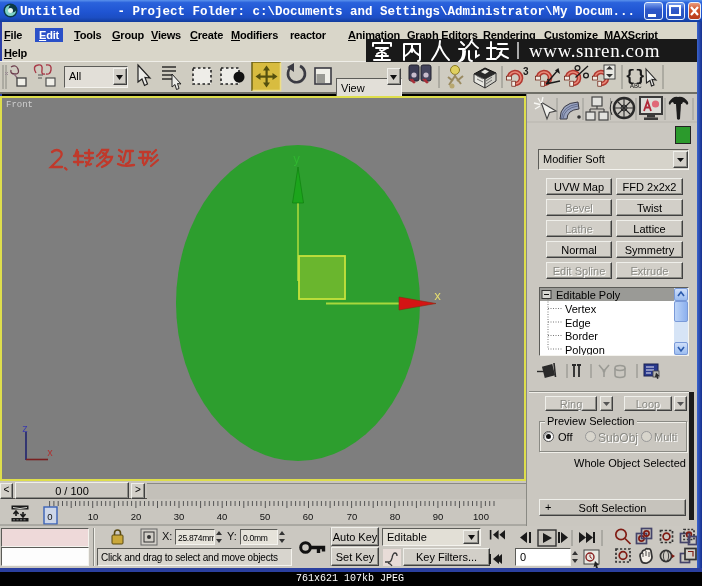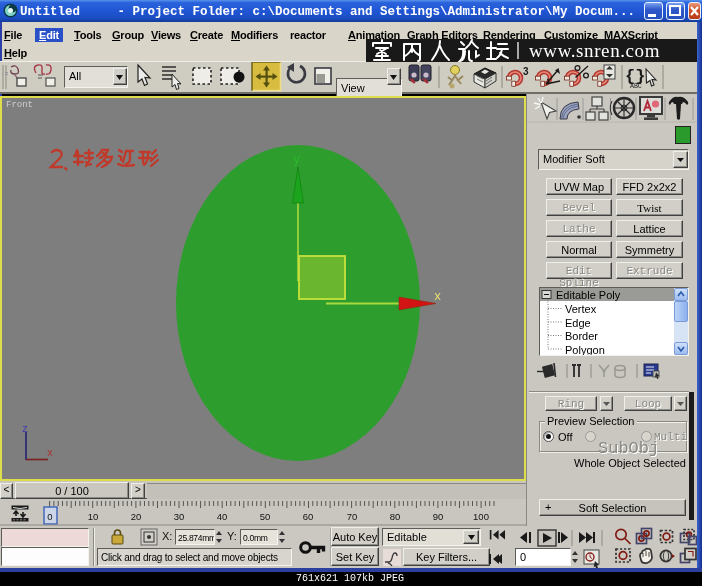--- a/index.html
+++ b/index.html
@@ -36,21 +36,21 @@
 #vp { left:0; top:96px; width:526px; height:385px; background:#7e7e7e; border:2px solid #dede4c; }
 #vp-label { position:absolute; left:4px; top:2px; color:#cfcfcf; font-size:9px; font-family:"Liberation Mono",monospace; }
 
 
 #panel { left:526px; top:94px; width:171px; height:432px; background:#cac7c0; border-left:1px solid #8a8a84; }
 #rborder { left:697px; top:22px; width:5px; height:550px; background:linear-gradient(90deg,#3a63cc,#16308e); }
 
 
 .btn3d { position:absolute; background:#d2cfc8; border:1px solid #404040; border-top-color:#efefea; border-left-color:#efefea; box-shadow:inset -1px -1px 0 #8c8c86; font-size:11px; text-align:center; color:#000; }
 .sunken { position:absolute; background:#dedbd2; border:1px solid #f4f3ee; border-top-color:#5c5c58; border-left-color:#5c5c58; font-size:11px; color:#000; }
-.graytxt { color:#8a8a84; text-shadow:1px 1px 0 #fff;font-family:Liberation Mono, monospace; }
+.graytxt { color:#8a8a84; text-shadow:1px 1px 0 #fff; }
 
 
 #trackrow { left:0; top:481px; width:526px; height:18px; background:#c9c6bf; border-bottom:1px solid #55534e; }
 #timeline { left:0; top:499px; width:526px; height:27px; background:#c9c6bf; font-size:10px; }
 #status { left:0; top:526px; width:697px; height:42px; background:#cbc8c1; font-size:11px; }
 #bborder { left:0; top:568px; width:702px; height:4px; background:#2a3f9e; }
 #blackbar { left:0; top:572px; width:702px; height:14px; background:#000; color:#fff; }
 #blackbar span { position:absolute; left:296px; top:1px; font-size:10px; font-family:"Liberation Mono",monospace; letter-spacing:0px; }
 </style>
 </head>
@@ -362,21 +362,21 @@
     </svg>
     <div class="abs" style="left:148px;top:32px;width:16px;height:18px;background:#2b9a2c;border:1px solid #222;"></div>
     <div class="sunken" style="left:11px;top:55px;width:151px;height:21px;background:#d6d3ca;padding:3px 0 0 4px;">Modifier Soft</div>
     <div class="btn3d" style="left:146px;top:57px;width:15px;height:17px;"><svg width="13" height="15">
           <path d="M3,6 h7 l-3.5,4 z" fill="#111"></path>
         </svg></div>
 
     <div class="btn3d" style="left:19px;top:84px;width:66px;height:17px;padding-top:2px;">UVW Map</div>
     <div class="btn3d" style="left:89px;top:84px;width:67px;height:17px;padding-top:2px;">FFD 2x2x2</div>
     <div class="btn3d graytxt" style="left:19px;top:105px;width:66px;height:17px;padding-top:2px;">Bevel</div>
-    <div class="btn3d" style="left:89px;top:105px;width:67px;height:17px;padding-top:2px;font-family:Liberation Serif, serif;">Twist</div>
+    <div class="btn3d" style="left:89px;top:105px;width:67px;height:17px;padding-top:2px;">Twist</div>
     <div class="btn3d graytxt" style="left:19px;top:126px;width:66px;height:17px;padding-top:2px;">Lathe</div>
     <div class="btn3d" style="left:89px;top:126px;width:67px;height:17px;padding-top:2px;">Lattice</div>
     <div class="btn3d" style="left:19px;top:147px;width:66px;height:17px;padding-top:2px;">Normal</div>
     <div class="btn3d" style="left:89px;top:147px;width:67px;height:17px;padding-top:2px;">Symmetry</div>
     <div class="btn3d graytxt" style="left:19px;top:168px;width:66px;height:17px;padding-top:2px;">Edit Spline</div>
     <div class="btn3d graytxt" style="left:89px;top:168px;width:67px;height:17px;padding-top:2px;">Extrude</div>
 
     <div class="sunken" style="left:12px;top:193px;width:150px;height:69px;background:#fff;overflow:hidden;">
       <div class="abs" style="left:0px;top:0px;width:134px;height:13px;background:#9a9a96;"></div>
       <svg width="148" height="67" style="position:absolute;left:0;top:0">
@@ -441,21 +441,21 @@
     <div class="btn3d" style="left:147px;top:302px;width:13px;height:15px;"><svg width="11" height="13">
           <path d="M2,5 h7 l-3.5,4 z" fill="#555"></path>
         </svg></div>
 
     <div class="abs" style="left:12px;top:327px;width:148px;height:31px;border:1px solid #8a8a84;box-shadow:1px 1px 0 #f0efe9, inset 1px 1px 0 #f0efe9;"></div>
     <div class="abs" style="left:18px;top:321px;width:92px;background:#cac7c0;font-size:11px;padding-left:2px;">Preview Selection</div>
     <div class="abs" style="left:16px;top:337px;width:11px;height:11px;border-radius:50%;background:#fff;border:1px solid #555;box-shadow:inset 1px 1px 1px #999;"></div>
     <div class="abs" style="left:19px;top:340px;width:5px;height:5px;border-radius:50%;background:#111;"></div>
     <span class="abs" style="left:31px;top:337px;font-size:11px;">Off</span>
     <div class="abs" style="left:58px;top:337px;width:11px;height:11px;border-radius:50%;background:#d8d5cc;border:1px solid #999;"></div>
-    <span class="abs graytxt" style="left:71px;top:337px;font-size:17px;margin-top:8px;">SubObj</span>
+    <span class="abs graytxt" style="left:71px;top:337px;font-size:12px;">SubObj</span>
     <div class="abs" style="left:114px;top:337px;width:11px;height:11px;border-radius:50%;background:#d8d5cc;border:1px solid #999;"></div>
     <span class="abs graytxt" style="left:127px;top:337px;font-size:11px;">Multi</span>
 
     <span class="abs" style="left:47px;top:363px;font-size:11px;">Whole Object Selected</span>
 
     <div class="btn3d" style="left:12px;top:405px;width:147px;height:17px;background:#c6c3bc;padding-top:2px;">Soft Selection</div>
     <span class="abs" style="left:18px;top:407px;font-size:11px;">+</span>
 
     <div class="abs" style="left:162px;top:298px;width:5px;height:128px;background:#1c1c1c;"></div>
   </div>

